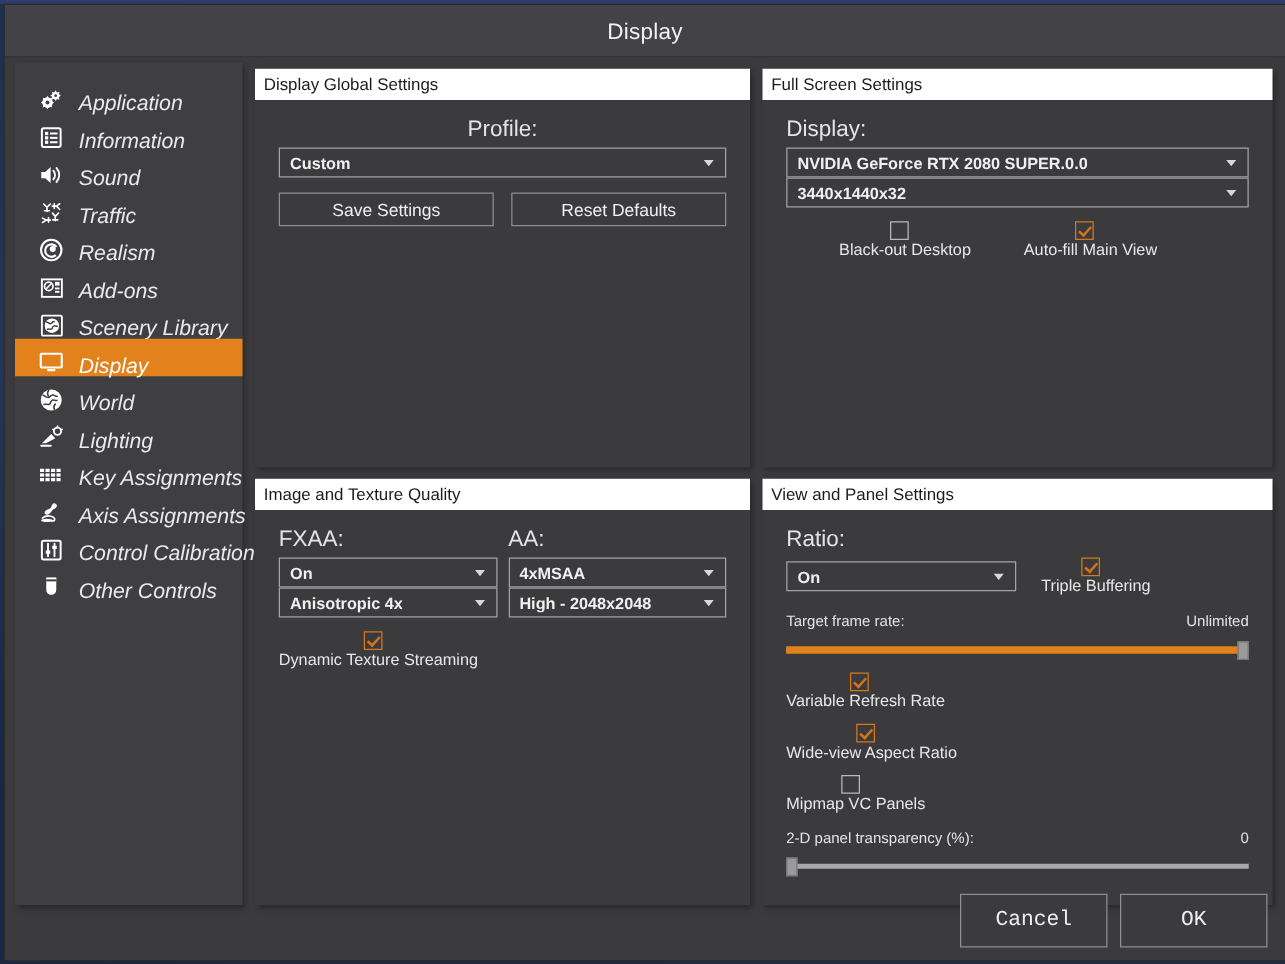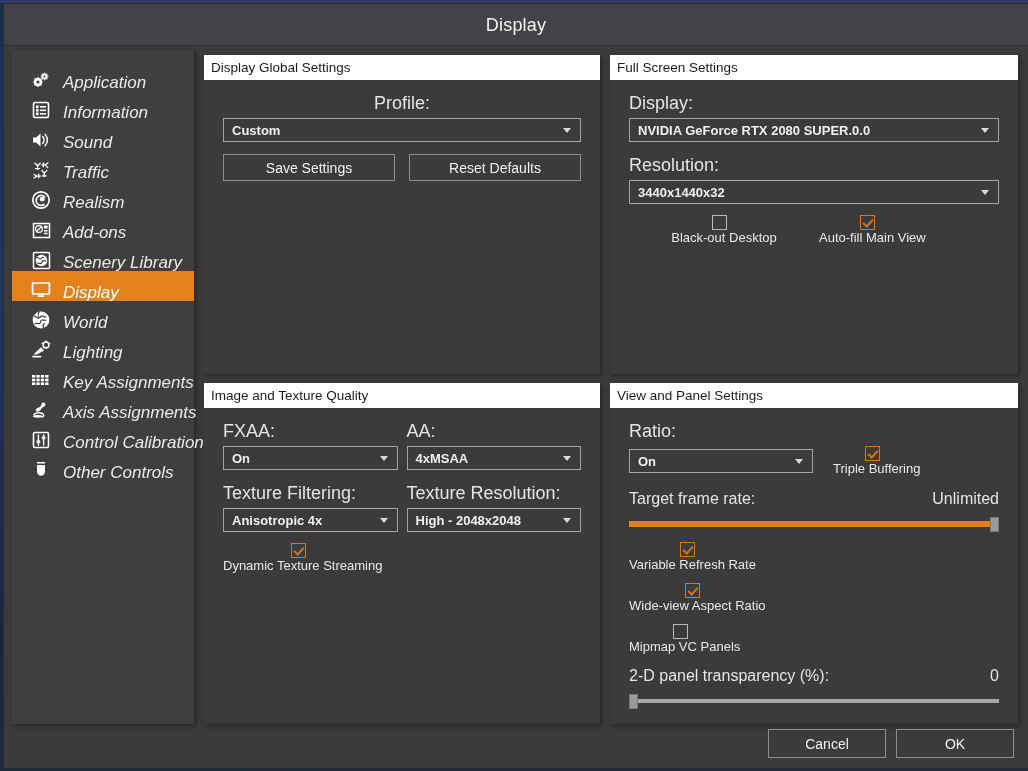--- a/index.html
+++ b/index.html
@@ -231,21 +231,21 @@
     grid-template-columns: 1fr 1fr;
     column-gap: 9px;
   }
 
   
   .slider-head {
     display: flex;
     justify-content: space-between;
     align-items: baseline;
     color: #e4e4e4;
-    font-size: 16px;
+    font-size: 12px;
   }
   .slider {
     position: relative;
     height: 14px;
     margin-top: 9px;
   }
   .slider .track {
     position: absolute;
     left: 0; right: 0;
     top: 5px;
@@ -273,22 +273,23 @@
   
   #footer {
     position: absolute;
     right: 14px;
     bottom: 10px;
     display: flex;
     gap: 10px;
   }
   #footer .btn {
     width: 118px;
-    height: 29px;
-    font-size: 14px;
+    height: 43px;
+    font-size: 17px;
+    font-family: Liberation Mono, monospace;
   }
   .chk-row { display: flex; align-items: center; margin-top: 11px; }
 </style>
 </head>
 <body>
 
 <div id="backdrop"></div>
 
 <div id="dialog">
 
@@ -491,21 +492,20 @@
     </div>
 
     <div class="panel" id="panel-fullscreen">
       <div class="panel-header">Full Screen Settings</div>
       <div class="panel-body">
         <div class="field-label">Display:</div>
         <div class="combo">
           <span class="value">NVIDIA GeForce RTX 2080 SUPER.0.0</span>
           <span class="arrow"></span>
         </div>
-        <div class="field-label">Resolution:</div>
         <div class="combo">
           <span class="value">3440x1440x32</span>
           <span class="arrow"></span>
         </div>
         <div class="chk-row">
           <label class="chk" style="width:190px;">
             <span class="box"></span>
             <span>Black-out Desktop</span>
           </label>
           <label class="chk on">
@@ -527,24 +527,20 @@
           <div class="combo">
             <span class="value">On</span>
             <span class="arrow"></span>
           </div>
           <div class="combo">
             <span class="value">4xMSAA</span>
             <span class="arrow"></span>
           </div>
         </div>
         <div class="grid2">
-          <div class="field-label">Texture Filtering:</div>
-          <div class="field-label">Texture Resolution:</div>
-        </div>
-        <div class="grid2">
           <div class="combo">
             <span class="value">Anisotropic 4x</span>
             <span class="arrow"></span>
           </div>
           <div class="combo">
             <span class="value">High - 2048x2048</span>
             <span class="arrow"></span>
           </div>
         </div>
         <div class="chk-row">

